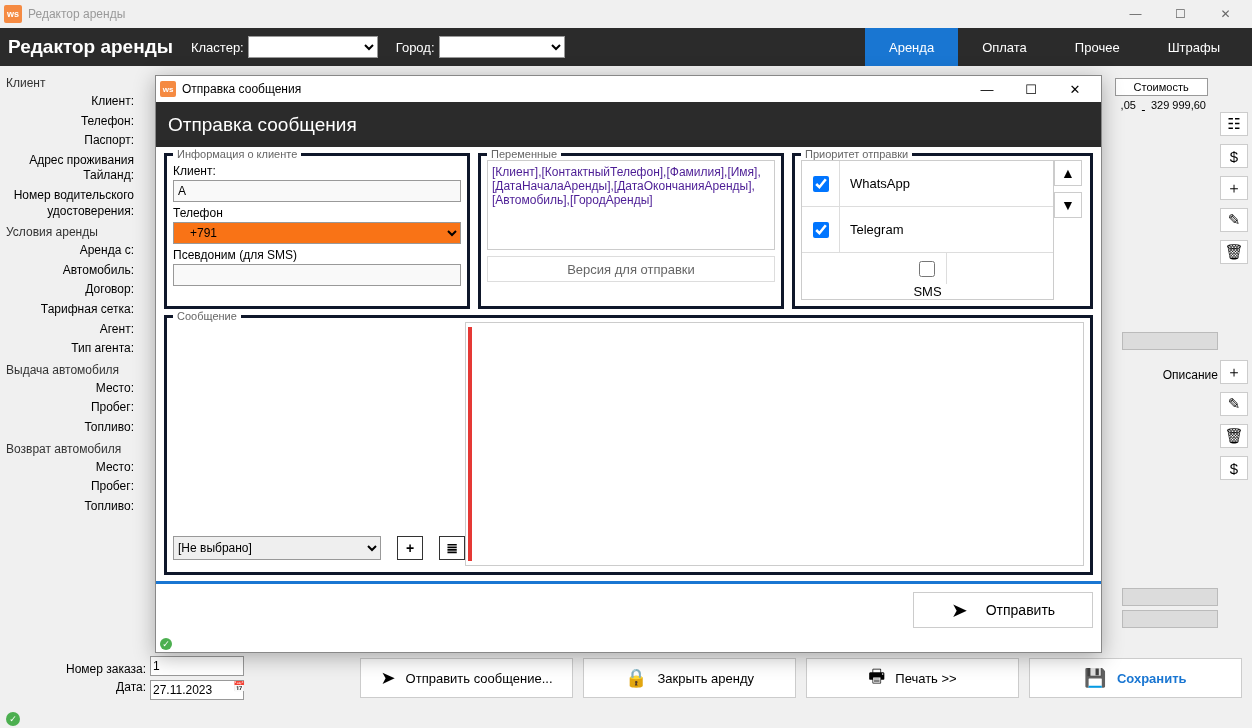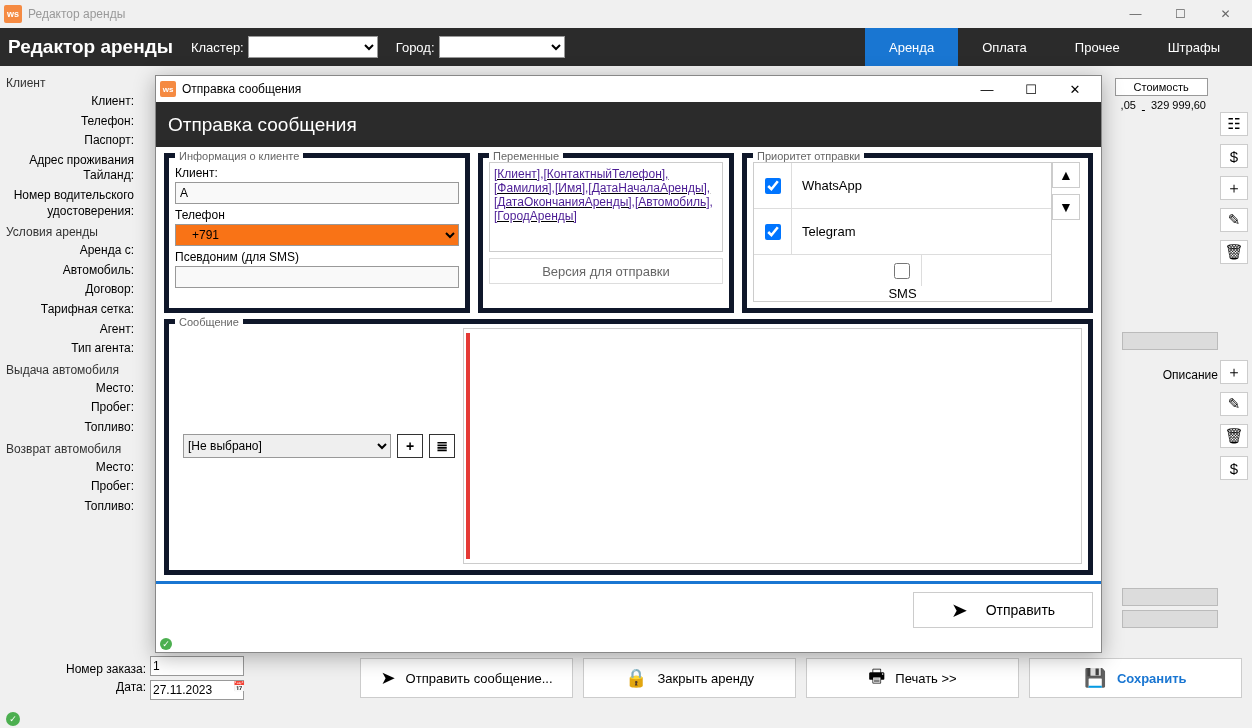--- a/index.html
+++ b/index.html
@@ -55,43 +55,43 @@
 .modal .m-titlebar .ws-icon { width: 16px; height: 16px; background: #f58a42; border-radius: 2px; display: flex; align-items: center; justify-content: center; color: #fff; font-size: 8px; font-weight: bold; margin-right: 6px; }
 .modal .m-titlebar .title { font-size: 12px; }
 .modal .m-titlebar .win-controls { margin-left: auto; display: flex; }
 .modal .m-titlebar .win-btn { width: 44px; height: 26px; display: flex; align-items: center; justify-content: center; font-size: 13px; cursor: pointer; }
 
 .modal .m-header { height: 45px; background: #2b2b2b; display: flex; align-items: center; padding: 0 12px; }
 .modal .m-header .h-title { color: #fff; font-size: 19px; }
 
 .modal .m-body { flex: 1; display: flex; flex-direction: column; padding: 6px 8px; gap: 6px; }
 .modal .m-top { display: flex; gap: 8px; }
-.modal .fieldset { border: 5px solid #0f172a; padding: 4px 6px 6px; position: relative; }
+.modal .fieldset { border: 3px solid #0f172a; padding: 4px 6px 6px; position: relative; }
 .modal .fs-title { position: absolute; top: -8px; left: 6px; background: #fff; padding: 0 4px; font-size: 11px; color: #666; }
 .modal .client-box { width: 306px; }
-.modal .vars-box { width: 256px; text-decoration: underline; }
+.modal .vars-box { width: 306px; }
 .modal .prio-box { flex: 1; }
 .modal .client-box label { font-size: 12px; display: block; margin: 4px 0 2px; }
 .modal .client-box input, .modal .client-box select { width: 100%; height: 22px; font-size: 12px; border: 1px solid #999; background: #f9f9f9; padding: 0 4px; }
 .modal .client-box select { background: #f97316; padding-left: 12px; }
 .modal .vars-box .vars-text { border: 1px solid #ccc; width: 100%; height: 90px; padding: 4px; font-size: 12px; color: #4c1d95; overflow: auto; }
 .modal .vars-box .version-btn { width: 100%; margin-top: 6px; height: 26px; background: #fff; border: 1px solid #ddd; font-size: 13px; color: #666; cursor: pointer; }
 
 .prio-inner { display: flex; }
 .prio-list { flex: 1; border: 1px solid #ccc; }
 .prio-row { display: flex; align-items: center; height: 46px; border-bottom: 1px solid #ddd; }
 .prio-row:last-child { border-bottom: none; flex-direction: column; }
 .prio-row .cb-cell { width: 38px; display: flex; align-items: center; justify-content: center; border-right: 1px solid #ddd; height: 100%; }
 .prio-row .cb-cell input { width: 16px; height: 16px; }
 .prio-row .name-cell { padding: 0 10px; font-size: 13px; }
 .prio-arrows { width: 30px; display: flex; flex-direction: column; gap: 6px; }
 .prio-arrows .arrow-btn { width: 28px; height: 26px; border: 1px solid #ccc; background: #fff; display: flex; align-items: center; justify-content: center; font-size: 14px; cursor: pointer; }
 
 .modal .msg-box { flex: 1; display: flex; flex-direction: row; }
-.modal .msg-toolbar { display: flex; gap: 6px; margin: 6px 8px; align-items: center; }
+.modal .msg-toolbar { display: flex; gap: 16px; margin: 6px 0; align-items: flex-end; }
 .modal .msg-toolbar select { width: 208px; height: 24px; font-size: 12px; border: 1px solid #999; }
 .modal .msg-toolbar .tb-btn { width: 26px; height: 24px; border: 1px solid #333; background: #fff; display: flex; align-items: center; justify-content: center; font-size: 14px; cursor: pointer; font-weight: bold; }
 .modal .msg-text { flex: 1; border: 1px solid #ccc; position: relative; }
 .modal .msg-text .red-bar { position: absolute; left: 2px; top: 4px; bottom: 4px; width: 4px; background: #e53935; }
 
 .modal .m-footer { border-top: 3px solid #1976d2; padding: 8px; display: flex; justify-content: flex-end; }
 .modal .send-btn { width: 180px; height: 36px; border: 1px solid #ccc; background: #fff; display: flex; align-items: center; justify-content: center; gap: 18px; font-size: 14px; cursor: pointer; }
 .modal .send-btn .ico { font-size: 20px; }
 
 .modal .m-status { height: 16px; display: flex; align-items: center; padding: 0 4px; }

